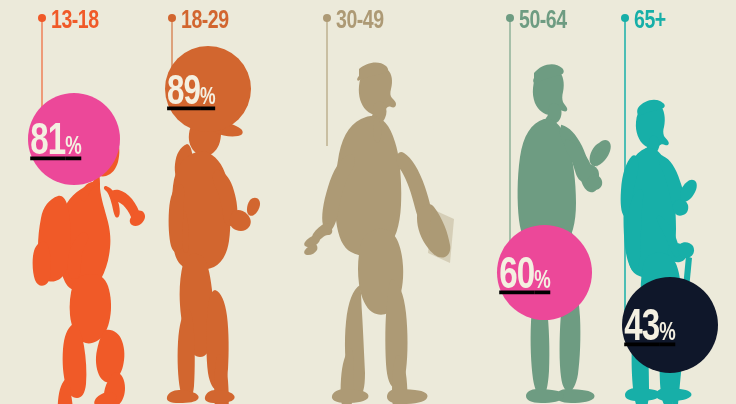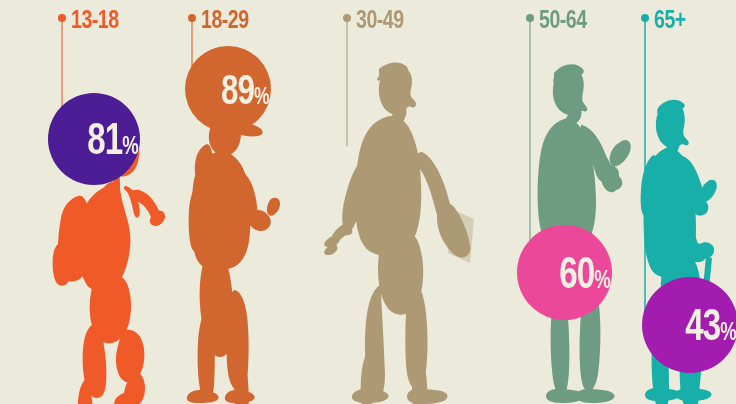--- a/index.html
+++ b/index.html
@@ -13,21 +13,20 @@
     height: 404px;
     background: #ECEADA;
     overflow: hidden;
     font-family: "Liberation Sans", sans-serif;
     -webkit-font-smoothing: antialiased;
   }
   .group {
     position: absolute;
     top: 0;
     height: 404px;
-    margin-left: 20px;
   }
   
   .connector {
     position: absolute;
     top: 14px;
     width: 2px;
   }
   .conn-dot {
     position: absolute;
     left: -3px;
@@ -62,21 +61,22 @@
     position: absolute;
     bottom: 0;
   }
   .figure svg { display: block; }
   
   .bubble {
     position: absolute;
     border-radius: 50%;
     display: flex;
     align-items: center;
-    justify-content: flex-end;
+    justify-content: flex-start;
+    text-decoration: underline;
   }
   .bubble.outline {
     background: transparent;
     border: 2px solid rgba(244,240,225,0.85);
     box-sizing: border-box;
   }
   .bubble-text {
     color: #F4F0E1;
     font-family: "Liberation Sans", sans-serif;
     font-weight: 700;
@@ -135,21 +135,21 @@
 
         <path d="M55 200c-6 4-9 13-10 25 -1 13 0 27 3 37 2 8 6 12 11 12 5 0 8-5 9-14 1-12 0-26-2-38 -2-12-5-20-11-22z"></path>
 
         <path d="M49 254c-5 3-8 11-9 23 -1 14 0 29 3 38 2 6 5 9 8 8 3-1 5-6 5-14 0-13-1-28-3-39 -1-9-2-15-4-16z"></path>
 
         <path d="M44 318c-5 1-9 8-11 18 -2 12-2 25 0 33 1 6 4 9 7 8 3-1 5-6 6-15 1-13 1-28 0-37 0-4-1-7-2-7z"></path>
         <path d="M36 368c-4 4-7 12-7 20 0 6 2 9 6 9 4 0 7-4 8-11 1-8 0-15-2-18 -1-2-3-2-5 0z"></path>
       </svg>
     </div>
 
-    <div class="bubble" style="left:28px; top:93px; width:92px; height:92px; background:#4c1d95;">
+    <div class="bubble" style="left:28px; top:93px; width:92px; height:92px; background:#ec4899;">
       <span class="bubble-text" style="font-size:36px;"><span>81</span><span class="pct">%</span></span>
     </div>
   </div>
 
   <div class="group" style="left:151px; width:150px;">
     <div class="connector" style="left:20px; height:50px;">
       <div class="conn-dot" style="background:#D2662F;"></div>
       <div class="conn-line" style="background:#D2662F;"></div>
     </div>
     <div class="age-label" style="left:30px; color:#D2662F;">18-29</div>
@@ -323,18 +323,18 @@
         <path d="M28 168c-3 12-4 26-3 39 1 15 5 26 10 31 7 6 17 4 22-4 6-9 9-23 8-39 -1-16-4-27-10-32 -9-8-23-5-27 5z"></path>
 
         <path d="M52 206c6 4 9 18 10 38 1 20 0 40-2 53 -2 11-5 17-9 16 -4-1-6-9-7-24 -1-20 0-43 2-58 2-16 3-25 6-25z"></path>
         <path d="M50 294c-6 0-10 3-10 7 0 4 5 6 14 6 11 0 19-2 21-5 2-3-2-6-11-7 -5-1-10-1-14-1z"></path>
 
         <path d="M26 210c-6 5-9 19-10 39 -1 20 0 40 2 53 2 11 5 17 9 16 4-1 6-9 6-24 0-20-1-43-2-58 -1-16-3-25-5-26z"></path>
         <path d="M20 294c-6 0-11 3-11 7 0 4 5 6 14 6 11 0 19-2 21-5 2-3-2-6-11-7 -5-1-10-1-13-1z"></path>
       </svg>
     </div>
 
-    <div class="bubble" style="left:10px; top:277px; width:96px; height:96px; background:#a21caf;">
+    <div class="bubble" style="left:10px; top:277px; width:96px; height:96px; background:#0f172a;">
       <span class="bubble-text" style="font-size:36px;"><span>43</span><span class="pct">%</span></span>
     </div>
   </div>
 
 </div>
 
 </body></html>

